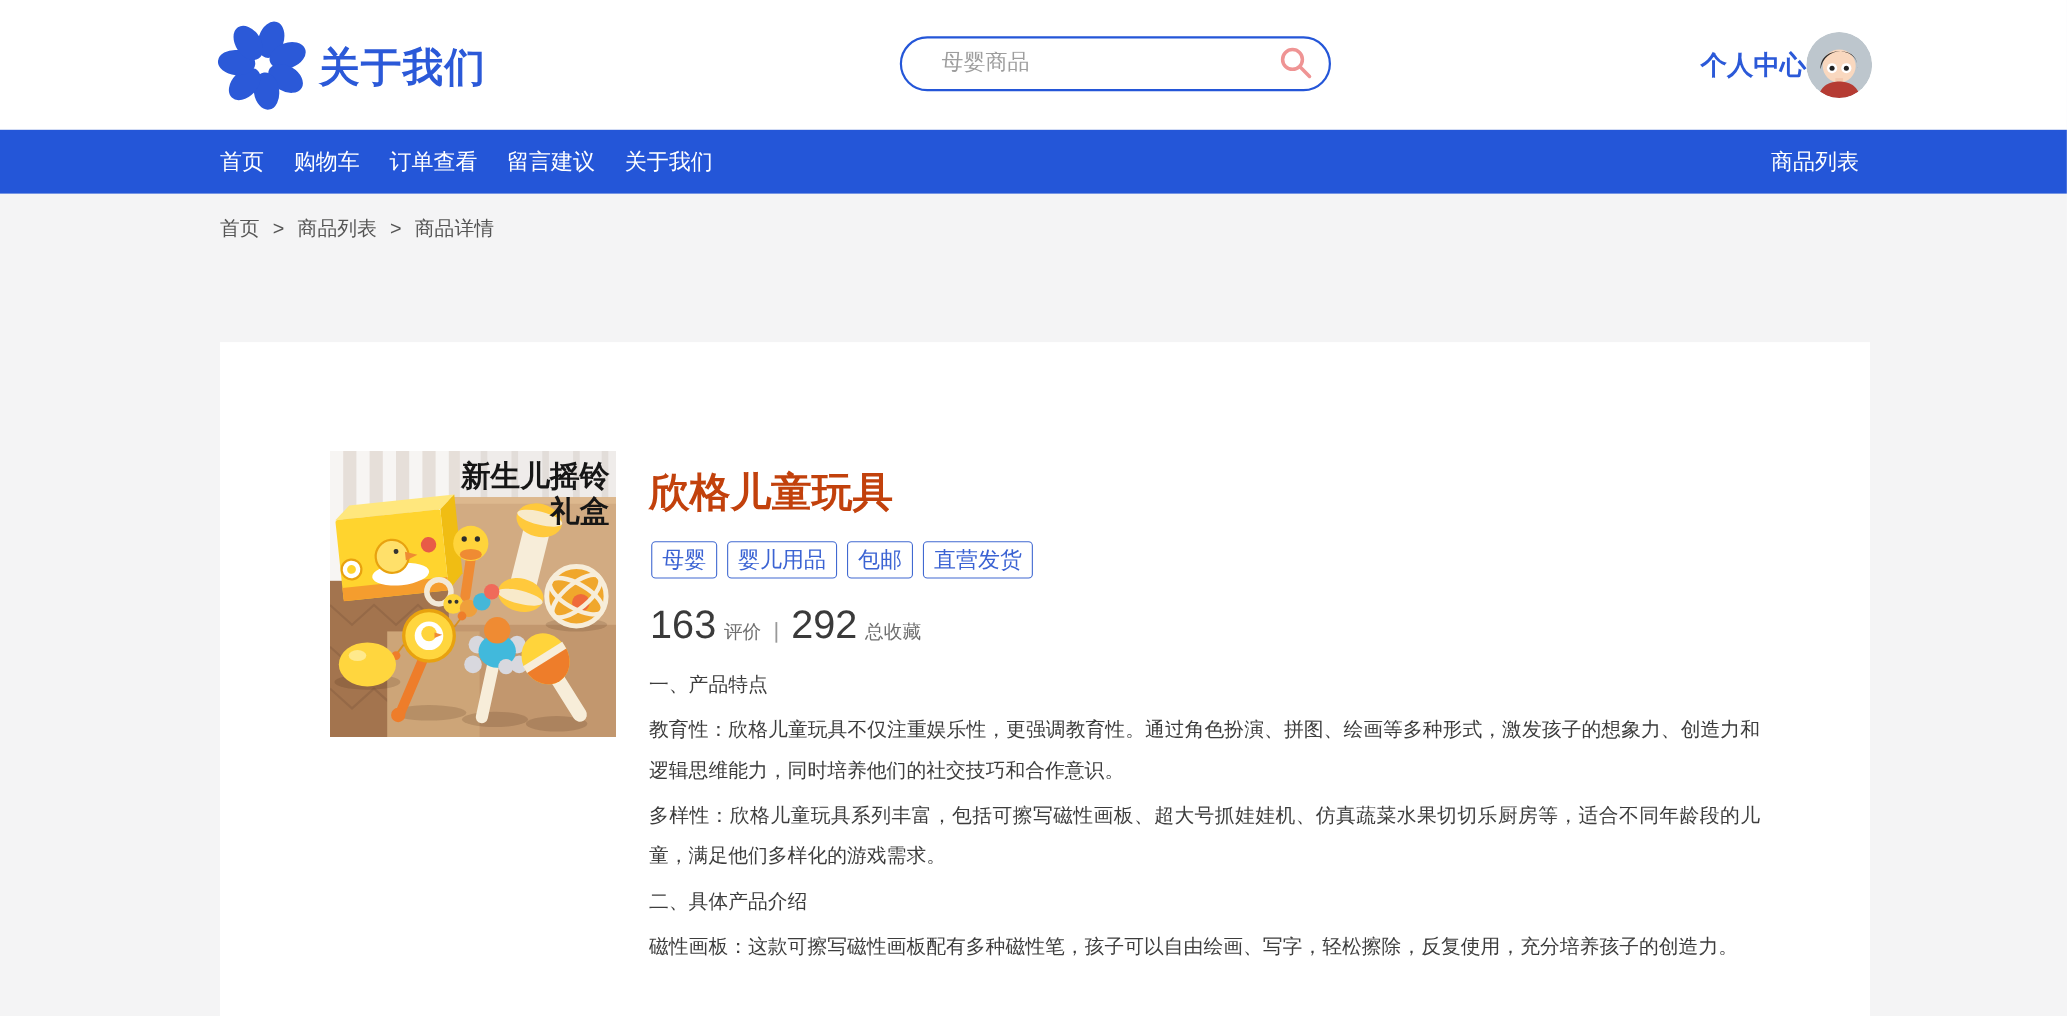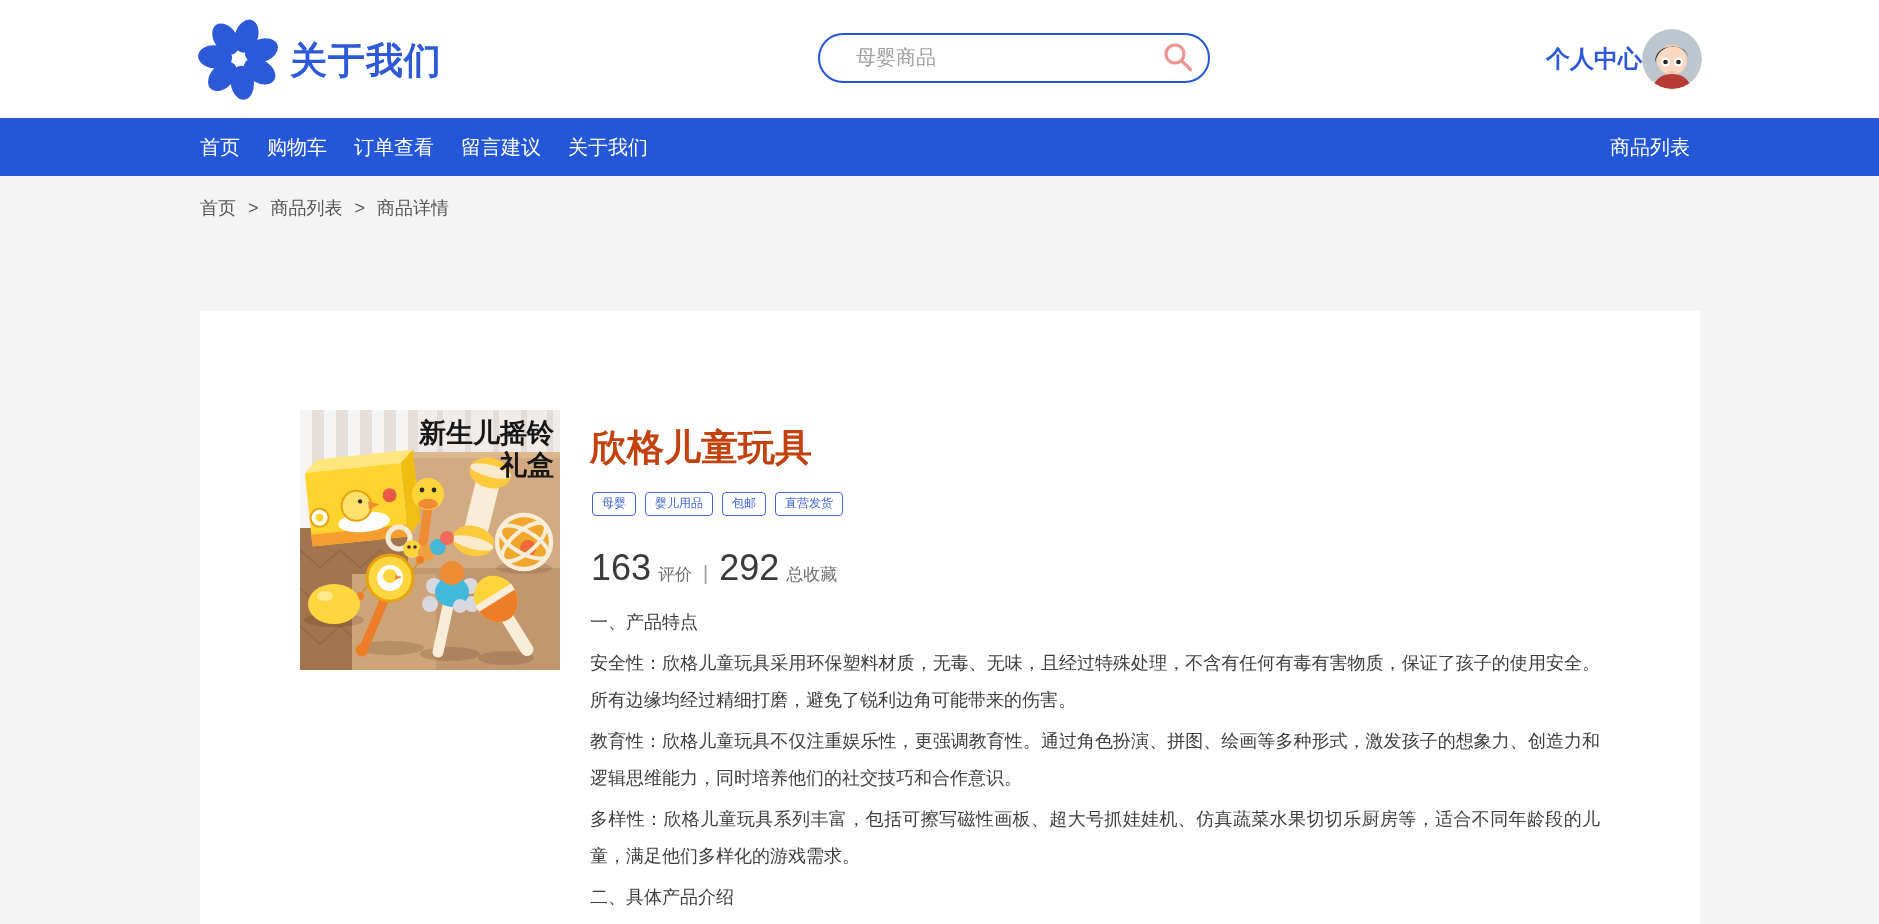--- a/index.html
+++ b/index.html
@@ -36,21 +36,21 @@
   
   .breadcrumb { position:absolute; left:200px; top:196px; font-size:18px; color:#555; }
   .breadcrumb .sep { margin:0 7px; color:#555; }
   .crumb-link { cursor:pointer; }
   
   .card { position:absolute; left:200px; top:311px; width:1500px; height:613px; background:#ffffff; overflow:hidden; }
   .product-image { position:absolute; left:100px; top:99px; width:260px; height:260px; }
   .product-title { position:absolute; left:390px; top:114px; font-size:37px; line-height:46px; font-weight:bold; color:#c2410c; }
   .tags { position:absolute; left:392px; top:181px; display:flex; gap:9px; }
   .tag {
-    border:1px solid #4169d1; color:#3b63d3; font-size:12px; line-height:1.3;
+    border:1px solid #4169d1; color:#3b63d3; font-size:20px; line-height:1.3;
     padding:3px 9px; border-radius:4px; background:#fff; white-space:nowrap;
   }
   .stats { position:absolute; left:391px; top:236px; display:flex; align-items:baseline; }
   .stat-num { font-size:36px; color:#3a3a3a; }
   .stat-lbl { font-size:17px; color:#6e6e6e; margin-left:7px; }
   .stat-sep { font-size:20px; color:#999; margin:0 11px; }
   .desc { position:absolute; left:390px; top:293px; width:1010px; }
   .desc p { font-size:18px; line-height:37px; color:#3d3d3d; margin:0 0 4px 0; text-align:justify; }
 </style>
 </head>
@@ -265,19 +265,18 @@
   <div class="stats">
     <span class="stat-num">163</span>
     <span class="stat-lbl">评价</span>
     <span class="stat-sep">|</span>
     <span class="stat-num">292</span>
     <span class="stat-lbl">总收藏</span>
   </div>
 
   <div class="desc">
     <p>一、产品特点</p>
-    <p>安全性：欣格儿童玩具采用环保塑料材质，无毒、无味，且经过特殊处理，不含有任何有毒有害物质，保证了孩子的使用安全。所有边缘均经过精细打磨，避免了锐利边角可能带来的伤害。</p>
     <p>教育性：欣格儿童玩具不仅注重娱乐性，更强调教育性。通过角色扮演、拼图、绘画等多种形式，激发孩子的想象力、创造力和逻辑思维能力，同时培养他们的社交技巧和合作意识。</p>
     <p>多样性：欣格儿童玩具系列丰富，包括可擦写磁性画板、超大号抓娃娃机、仿真蔬菜水果切切乐厨房等，适合不同年龄段的儿童，满足他们多样化的游戏需求。</p>
     <p>二、具体产品介绍</p>
     <p>磁性画板：这款可擦写磁性画板配有多种磁性笔，孩子可以自由绘画、写字，轻松擦除，反复使用，充分培养孩子的创造力。</p>
   </div>
 </div>
 
 </body></html>

